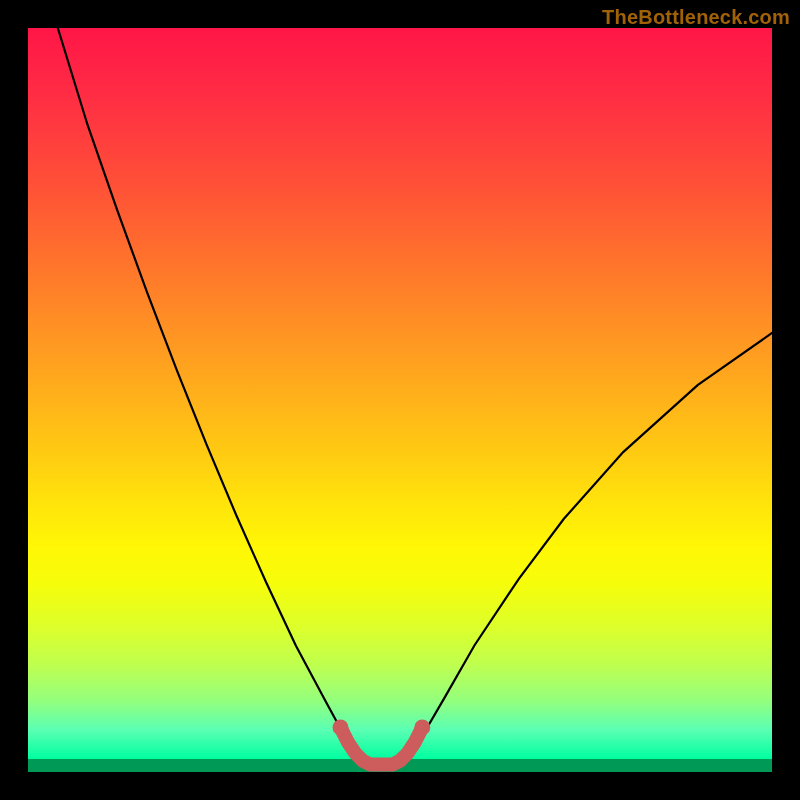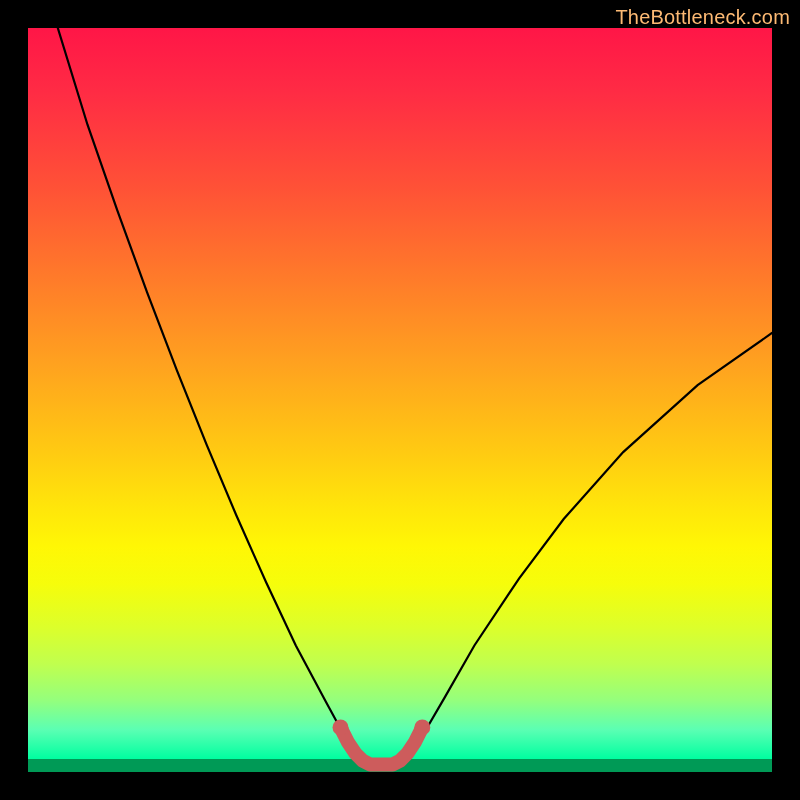--- a/index.html
+++ b/index.html
@@ -60,23 +60,23 @@
   .curve-svg {
     position: absolute;
     left: 0; top: 0;
     width: 744px;
     height: 744px;
   }
   .watermark {
     position: absolute;
     top: 6px;
     right: 10px;
-    color: #fdba74;
+    color: #a16207;
     font-size: 20px;
-    font-weight: 400;
+    font-weight: 700;
     letter-spacing: 0.2px;
     user-select: none;
   }
 </style>
 </head>
 <body>
 
 <div class="stage">
   <div class="watermark">TheBottleneck.com</div>
 

